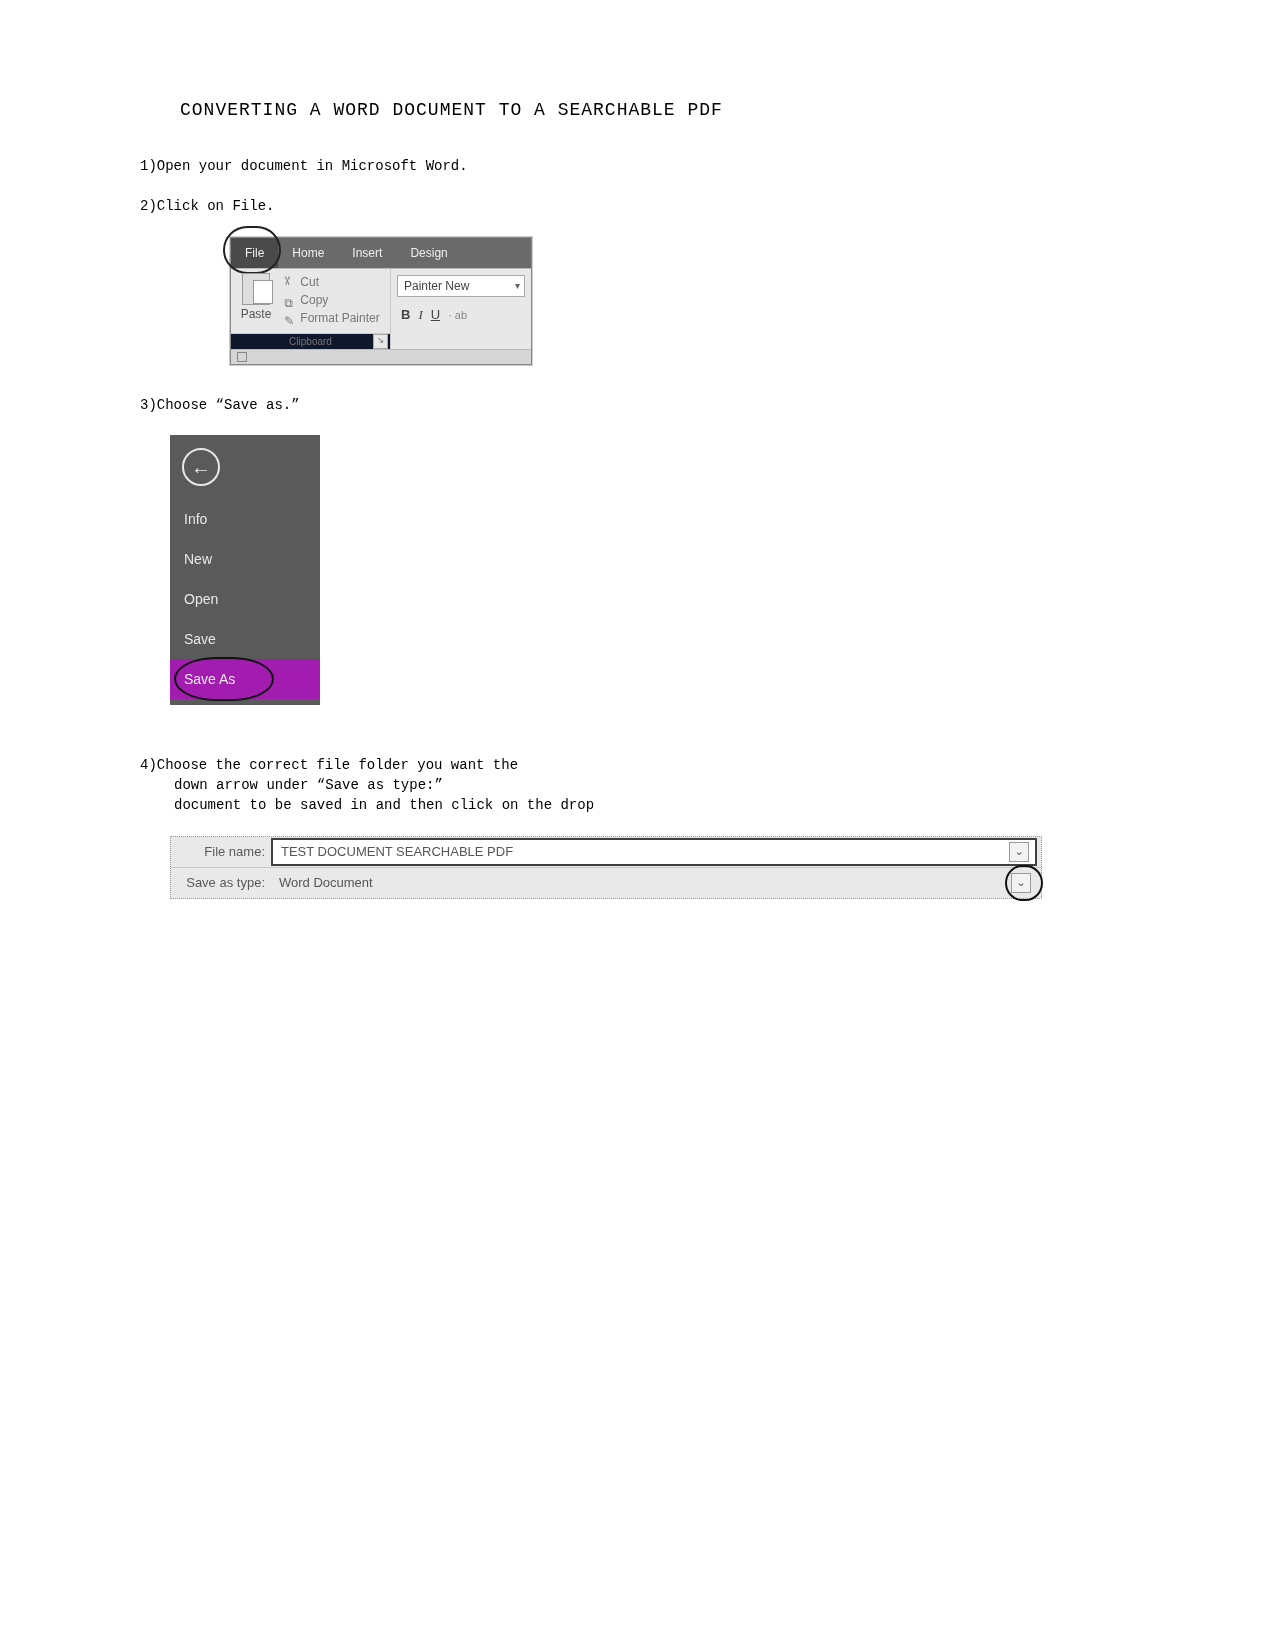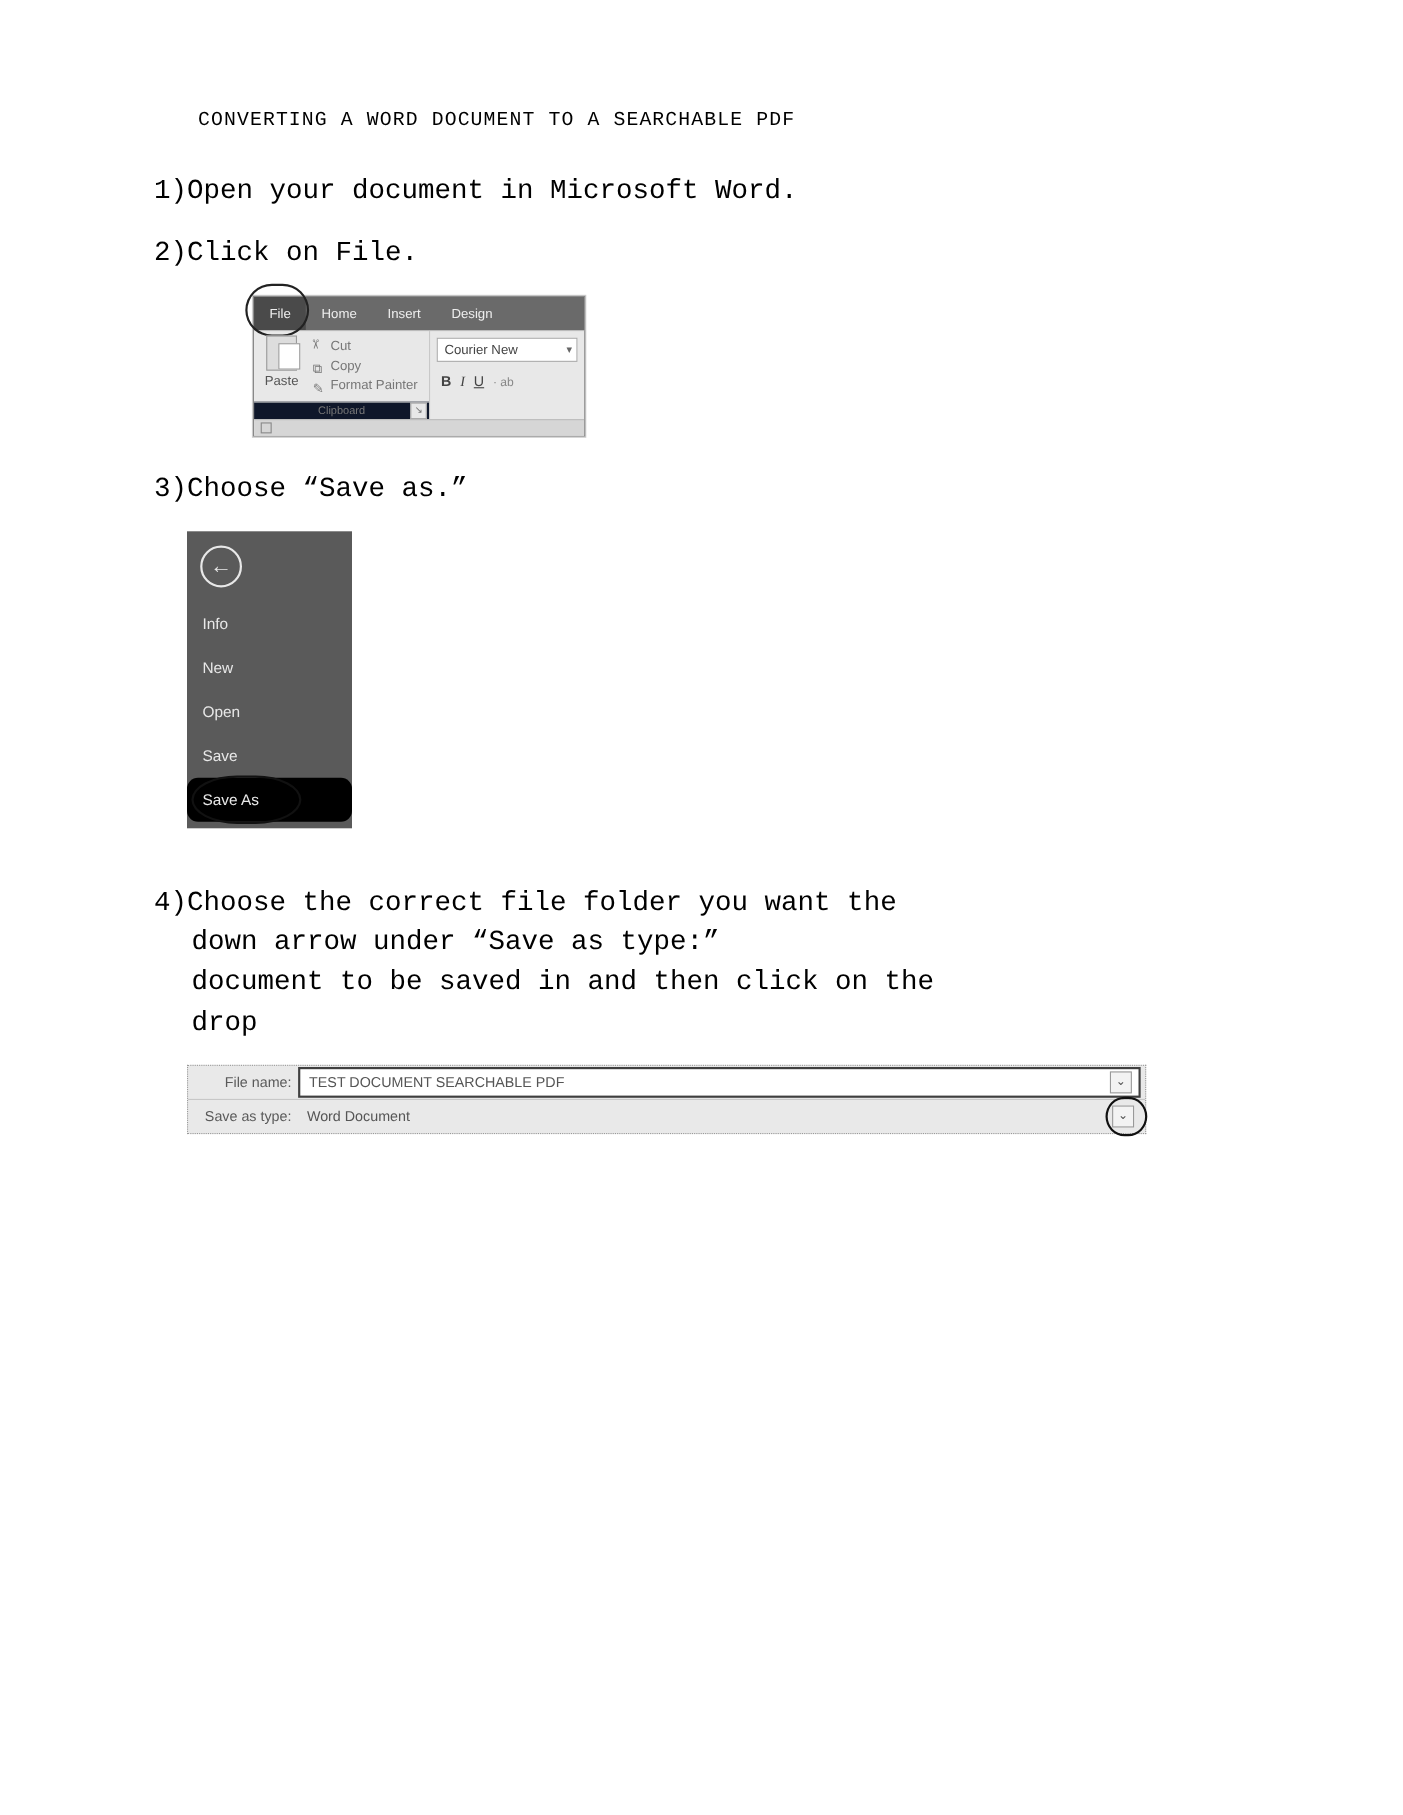--- a/index.html
+++ b/index.html
@@ -15,21 +15,21 @@
     width: 1000px;
     box-sizing: border-box;
   }
   .title {
     font-size: 18px;
     letter-spacing: 1px;
     margin: 0 0 36px 40px;
     white-space: pre;
   }
   .step {
-    font-size: 25px;
+    font-size: 14px;
     margin: 8px 0 20px 0;
     line-height: 1.45;
   }
   .step-num {
     white-space: pre;
   }
   .step-body {
     display: inline;
   }
   .step4 .wrap {
@@ -221,23 +221,22 @@
     justify-content: center;
   }
   .back-arrow {
     font-size: 20px;
     line-height: 1;
   }
   .bs-item {
     padding: 12px 14px;
   }
   .bs-item.selected {
-    background: #000000;
-    position: relative;
-    border-radius: 10px;
+    background: #a21caf;
+    position: relative;
   }
   .saveas-circle {
     position: absolute;
     left: 4px;
     top: -2px;
     width: 96px;
     height: 40px;
     border: 2px solid #111;
     border-radius: 50% / 60%;
     pointer-events: none;
@@ -347,21 +346,21 @@
           <div class="clip-item">
             <span class="small-ico">✎</span>
             <span>Format Painter</span>
           </div>
         </div>
         <div class="group-label">Clipboard</div>
         <div class="group-launch">↘</div>
       </div>
       <div class="font-group">
         <div class="font-select">
-          <span>Courier New</span>
+          <span>Painter New</span>
           <span class="dd">▾</span>
         </div>
         <div class="font-buttons">
           <span class="fb-b">B</span>
           <span class="fb-i">I</span>
           <span class="fb-u">U</span>
           <span class="fb-more">· ab</span>
         </div>
       </div>
     </div>

